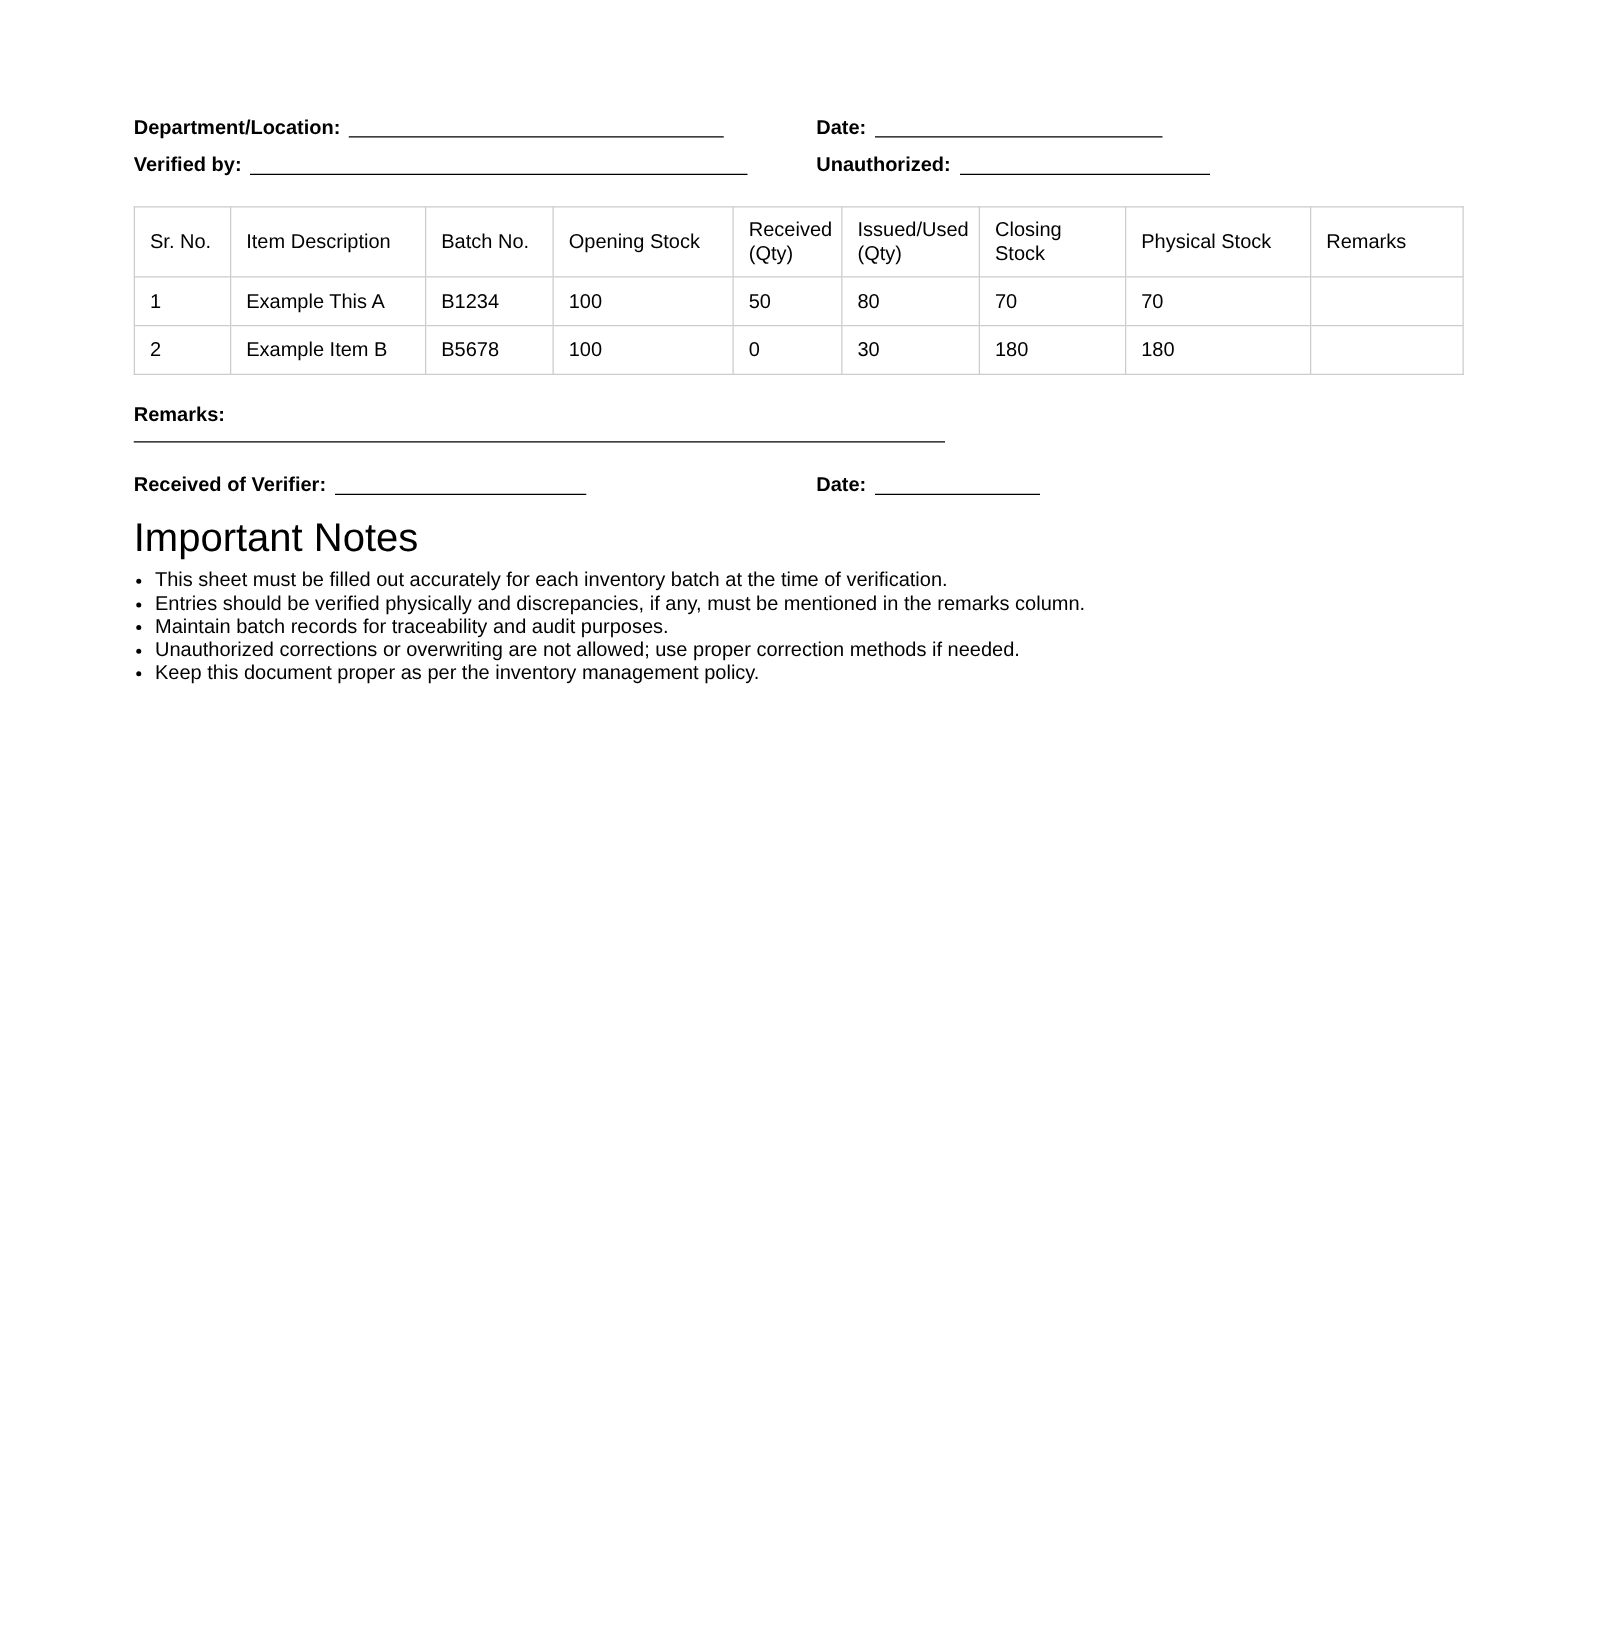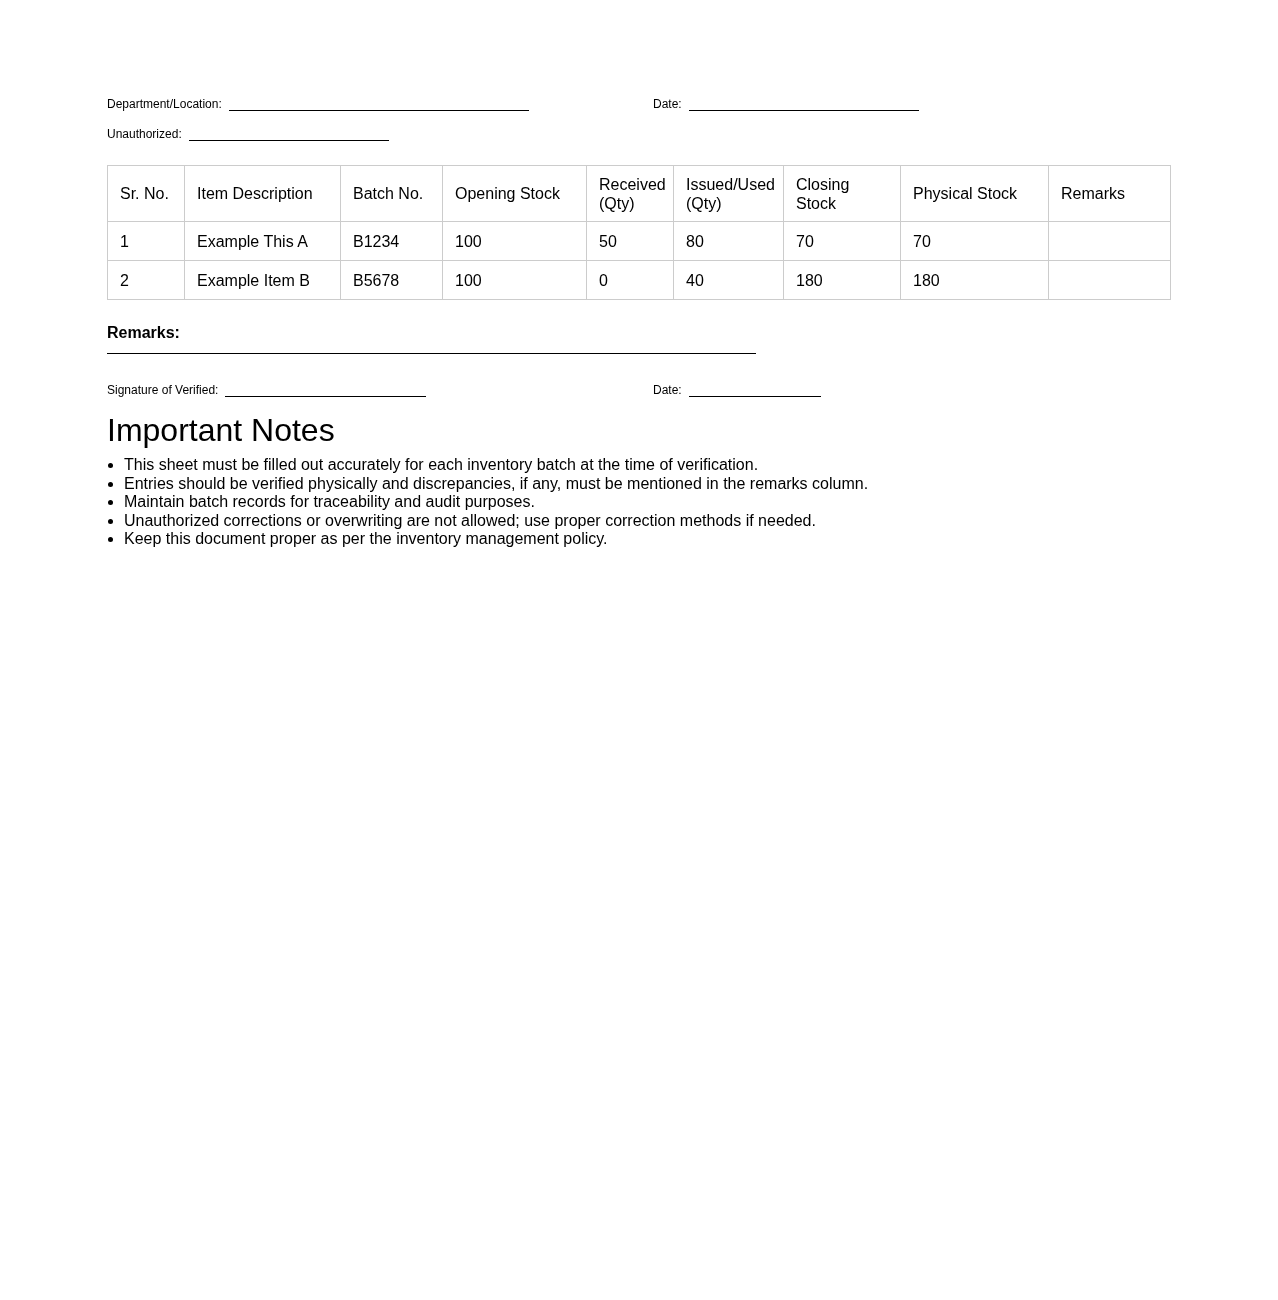--- a/index.html
+++ b/index.html
@@ -31,22 +31,22 @@
   
   .meta { margin-top: 16px; }
   .field-row {
     display: flex;
     height: 30px;
     align-items: baseline;
   }
   .col-l { width: 546px; flex: 0 0 546px; }
   .col-r { flex: 1; }
   .flabel {
-    font-size: 12px;
-    font-weight: 400;
+    font-size: 16px;
+    font-weight: 700;
     white-space: nowrap;
   }
   .blank-line {
     display: inline-block;
     border-bottom: 1px solid #000;
     height: 15px;
     vertical-align: -3px;
     margin-left: 7px;
   }
   .w300 { width: 300px; }
@@ -120,20 +120,23 @@
   <div class="meta">
     <div class="field-row">
       <div class="col-l">
         <span class="flabel">Department/Location:</span><span class="blank-line w300"></span>
       </div>
       <div class="col-r">
         <span class="flabel">Date:</span><span class="blank-line w230"></span>
       </div>
     </div>
     <div class="field-row">
+      <div class="col-l">
+        <span class="flabel">Verified by:</span><span class="blank-line w398"></span>
+      </div>
       <div class="col-r">
         <span class="flabel">Unauthorized:</span><span class="blank-line w200"></span>
       </div>
     </div>
   </div>
 
   <table class="inv">
     <colgroup>
       <col style="width:77px">
         <col style="width:156px">
@@ -169,34 +172,34 @@
         <td>70</td>
         <td>70</td>
         <td></td>
       </tr>
       <tr>
         <td>2</td>
         <td>Example Item B</td>
         <td>B5678</td>
         <td>100</td>
         <td>0</td>
-        <td>40</td>
+        <td>30</td>
         <td>180</td>
         <td>180</td>
         <td></td>
       </tr>
     </tbody>
   </table>
 
   <div class="remarks-label">Remarks:</div>
   <div class="remarks-line"></div>
 
   <div class="field-row sig-row">
     <div class="col-l">
-      <span class="flabel">Signature of Verified:</span><span class="blank-line w201"></span>
+      <span class="flabel">Received of Verifier:</span><span class="blank-line w201"></span>
     </div>
     <div class="col-r">
       <span class="flabel">Date:</span><span class="blank-line w132"></span>
     </div>
   </div>
 
   <div class="notes-heading">Important Notes</div>
   <ul class="notes-list">
     <li>This sheet must be filled out accurately for each inventory batch at the time of verification.</li>
     <li>Entries should be verified physically and discrepancies, if any, must be mentioned in the remarks column.</li>

